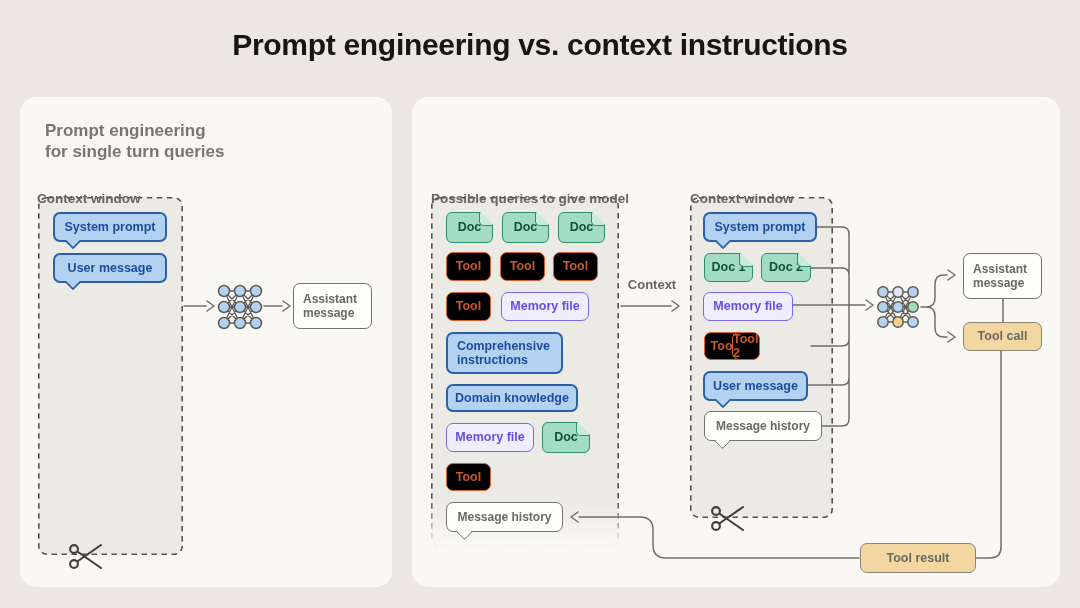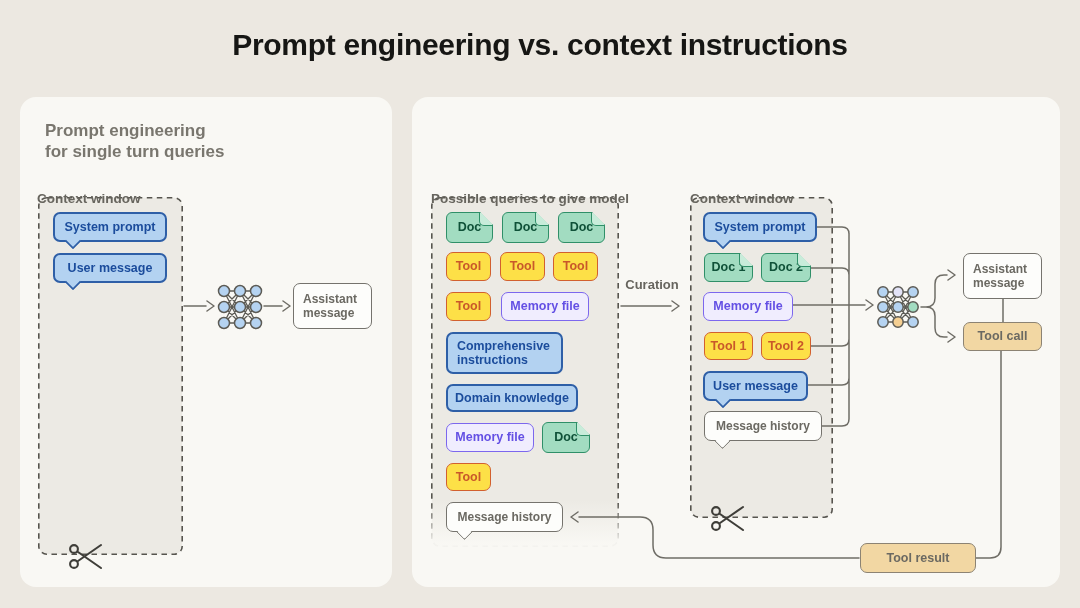--- a/index.html
+++ b/index.html
@@ -14,21 +14,21 @@
   .curation{position:absolute;left:602px;top:277px;width:100px;text-align:center;
             font-size:13px;font-weight:700;color:#67655E;z-index:4;}
   svg.layer{position:absolute;left:0;top:0;pointer-events:none;}
   #layerA{z-index:1;} .fade{position:absolute;left:431px;top:500px;width:188px;height:62px;z-index:2;
         background:linear-gradient(to bottom,rgba(249,248,244,0) 0%,rgba(249,248,244,.96) 70%,#F9F8F4 100%);}
   #layerB{z-index:3;}
   .box{position:absolute;box-sizing:border-box;display:flex;align-items:center;justify-content:center;
        font-weight:700;font-size:12.5px;border-radius:7px;z-index:4;line-height:14.5px;}
   .v-blue{background:#B3D2F1;border:2px solid #2E5FA7;color:#1B4C9C;}
   .v-green{background:#A2DCC1;border:1.7px solid #2F8F68;color:#0F5138;}
-  .v-orange{background:#fde047;border:1.7px solid #D2602F;color:#C9582A;}
+  .v-orange{background:#000000;border:1.7px solid #D2602F;color:#C9582A;}
   .v-purple{background:#F0EDFE;border:1.7px solid #7C67EE;color:#6450E4;}
   .v-white{background:#FDFDFB;border:1.6px solid #75736D;color:#6B6962;font-size:12px;}
   .v-tan{background:#F2D7A3;border:1.6px solid #8C8373;color:#6B6962;}
   .align-left{justify-content:flex-start;padding-left:9px;text-align:left;}
   .doc{border-radius:6px;clip-path:polygon(0 0,calc(100% - 13px) 0,100% 13px,100% 100%,0 100%);}
   .doc::before{content:"";position:absolute;top:0;right:0;width:13px;height:13px;box-sizing:border-box;
        background:#C8ECDA;border:1.7px solid #2F8F68;border-top:none;border-right:none;
        border-bottom-left-radius:5px;}
   .bubble::after{content:"";position:absolute;left:12px;bottom:-6.5px;width:10px;height:10px;
        transform:rotate(45deg);border-bottom-right-radius:2px;}
@@ -125,21 +125,21 @@
   <div class="panel-heading" style="left:37px;top:120px;margin-left:8px;">Prompt engineering
 for single turn queries</div>
   <div class="sec-label" style="left:37px;top:166px;">Context window</div>
 
   <div class="box v-blue bubble" style="left:53px;top:212px;width:114px;height:30px">System prompt</div>
   <div class="box v-blue bubble" style="left:53px;top:253px;width:114px;height:30px">User message</div>
   <div class="box v-white align-left" style="left:293px;top:283px;width:79px;height:46px">Assistant message</div>
 
   <div class="sec-label" style="left:431px;top:166px;">Possible queries to give model</div>
   <div class="sec-label" style="left:690px;top:166px;">Context window</div>
-  <div class="curation">Curation</div>
+  <div class="curation">Context</div>
 
   <div class="box v-green doc" style="left:446px;top:212px;width:47px;height:31px">Doc</div>
   <div class="box v-green doc" style="left:502px;top:212px;width:47px;height:31px">Doc</div>
   <div class="box v-green doc" style="left:558px;top:212px;width:47px;height:31px">Doc</div>
   <div class="box v-orange" style="left:446px;top:252px;width:45px;height:29px">Tool</div>
   <div class="box v-orange" style="left:500px;top:252px;width:45px;height:29px">Tool</div>
   <div class="box v-orange" style="left:553px;top:252px;width:45px;height:29px">Tool</div>
   <div class="box v-orange" style="left:446px;top:292px;width:45px;height:29px">Tool</div>
   <div class="box v-purple" style="left:501px;top:292px;width:88px;height:29px">Memory file</div>
   <div class="box v-blue" style="left:446px;top:384px;width:132px;height:28px">Domain knowledge</div>
@@ -147,21 +147,21 @@
   <div class="box v-purple" style="left:446px;top:423px;width:88px;height:29px">Memory file</div>
   <div class="box v-green doc" style="left:542px;top:422px;width:48px;height:31px">Doc</div>
   <div class="box v-orange" style="left:446px;top:463px;width:45px;height:28px">Tool</div>
   <div class="box v-white bubble" style="left:446px;top:502px;width:117px;height:30px">Message history</div>
 
   <div class="box v-blue bubble" style="left:703px;top:212px;width:114px;height:30px">System prompt</div>
   <div class="box v-green doc" style="left:704px;top:253px;width:49px;height:29px">Doc 1</div>
   <div class="box v-green doc" style="left:761px;top:253px;width:50px;height:29px">Doc 2</div>
   <div class="box v-purple" style="left:703px;top:292px;width:90px;height:29px">Memory file</div>
   <div class="box v-orange" style="left:704px;top:332px;width:49px;height:28px">Tool 1</div>
-  <div class="box v-orange" style="left:761px;top:332px;width:50px;height:28px">Tool 2</div>
+  <div class="box v-orange" style="left:732px;top:332px;width:28px;height:28px">Tool 2</div>
   <div class="box v-blue bubble" style="left:703px;top:371px;width:105px;height:30px">User message</div>
   <div class="box v-white bubble" style="left:704px;top:411px;width:118px;height:30px">Message history</div>
 
   <div class="box v-white align-left" style="left:963px;top:253px;width:79px;height:46px">Assistant message</div>
   <div class="box v-tan" style="left:963px;top:322px;width:79px;height:29px">Tool call</div>
   <div class="box v-tan" style="left:860px;top:543px;width:116px;height:30px">Tool result</div>
 
 </div>
 
 </body></html>

